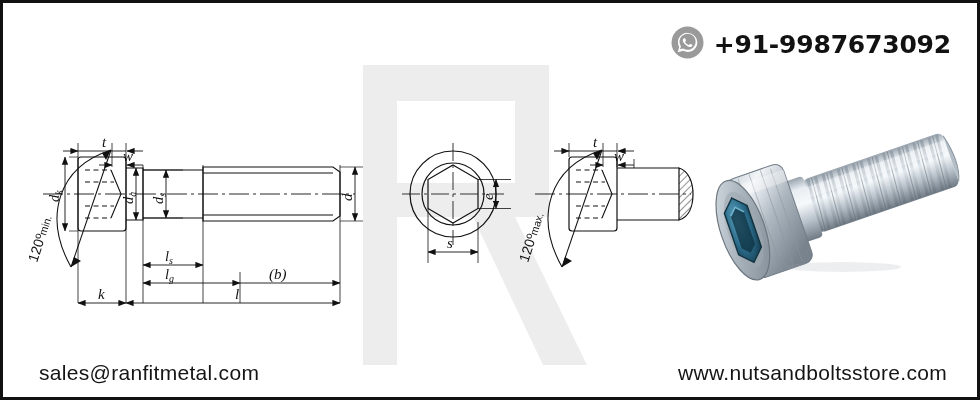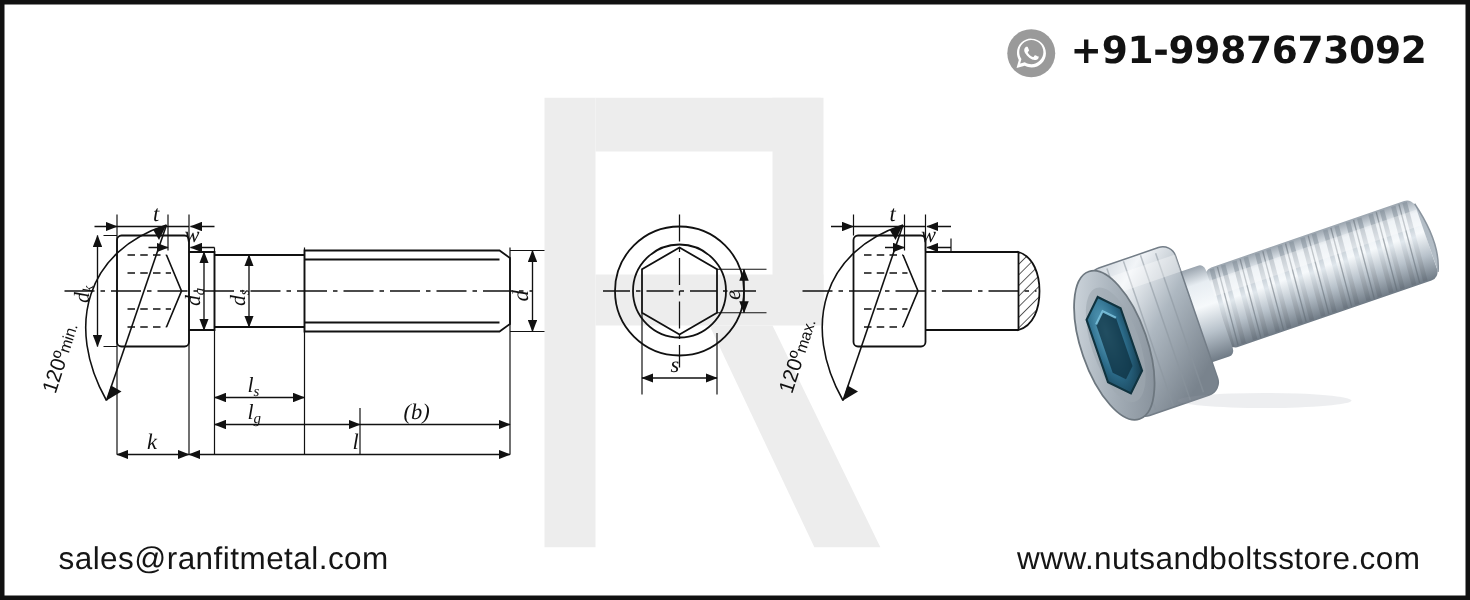--- a/index.html
+++ b/index.html
@@ -9,21 +9,21 @@
     box-sizing:border-box;border:3px solid #111;overflow:hidden;
   }
   
   #watermark{
     position:absolute;left:352px;top:62px;width:240px;height:300px;
     pointer-events:none;
   }
   
   #contact{
     position:absolute;right:26px;top:16px;height:40px;
-    display:flex;align-items:flex-start;gap:10px;
+    display:flex;align-items:flex-end;gap:10px;
   }
   #wa-icon{width:33px;height:33px;display:block;}
   #phone{
     font-family:"DejaVu Sans", sans-serif;
     font-size:25px;font-weight:700;color:#121212;letter-spacing:-0.2px;
     white-space:nowrap;
   }
   
   .footer-txt{
     position:absolute;bottom:12px;

